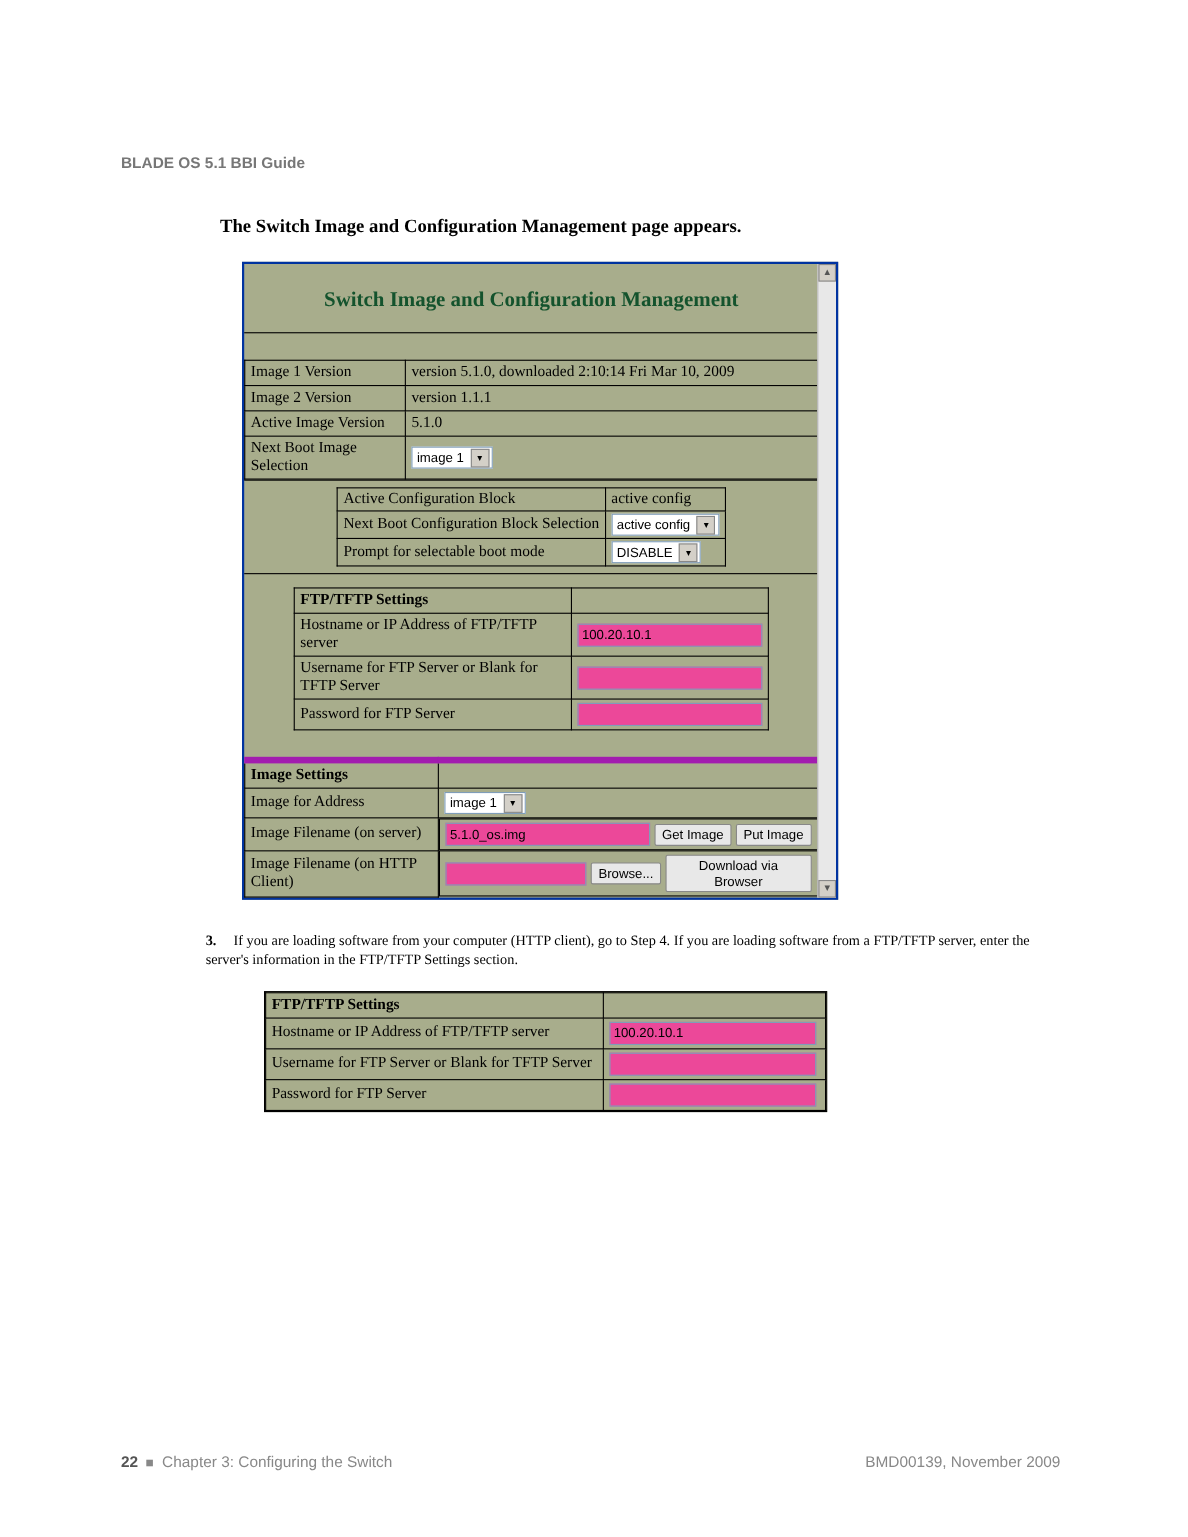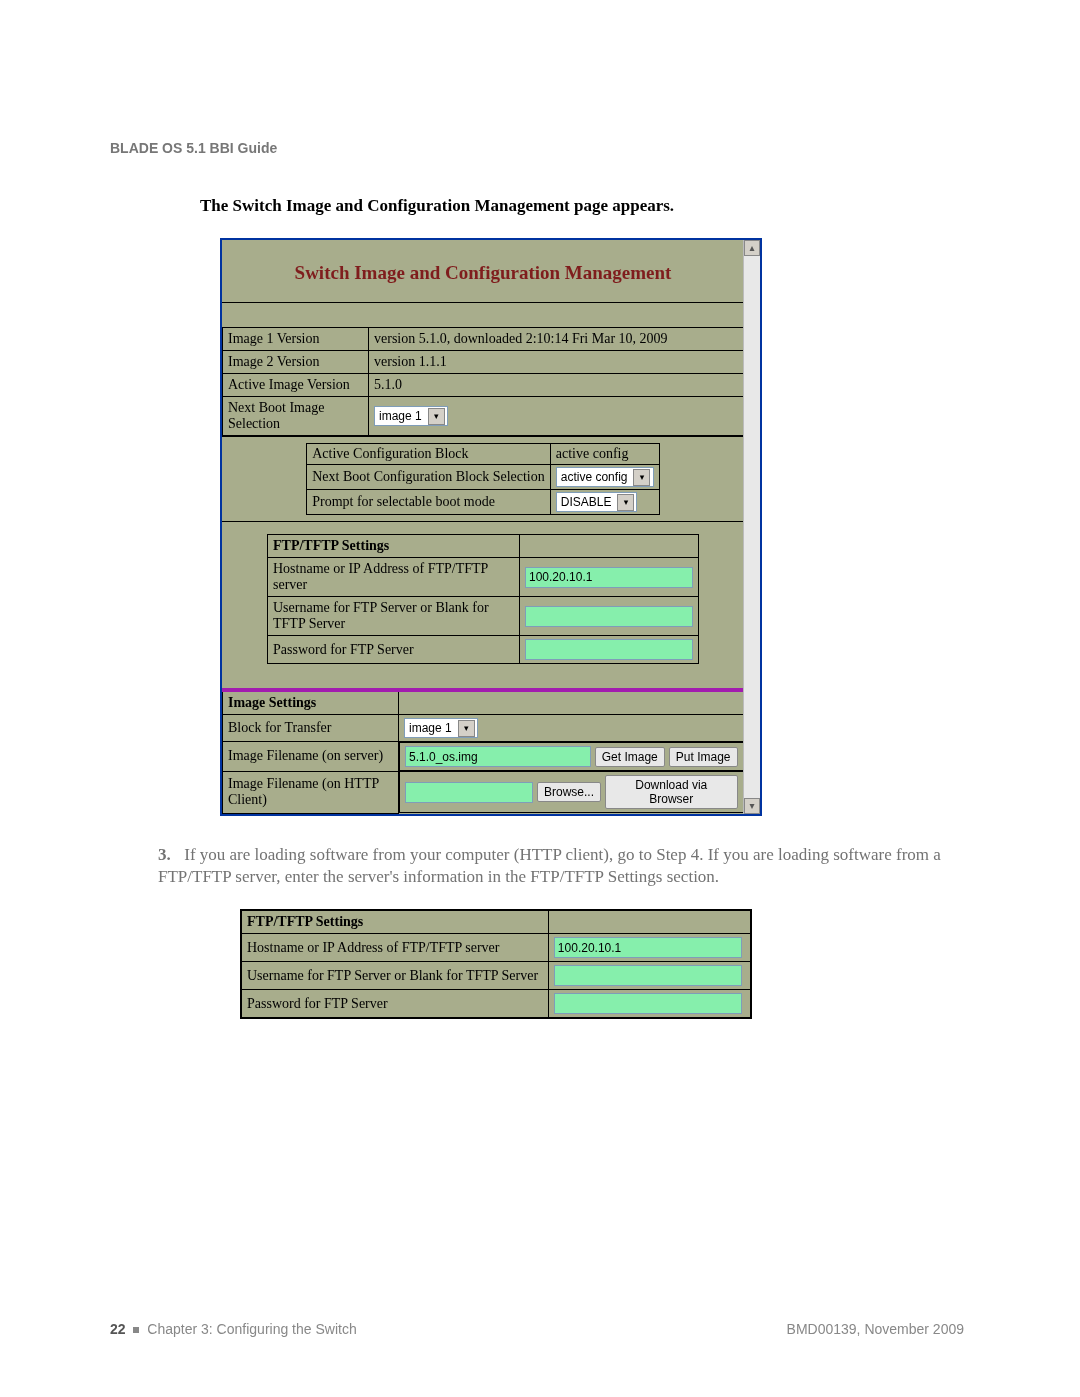--- a/index.html
+++ b/index.html
@@ -36,21 +36,21 @@
     border: 2px solid #0033a0;
     background: #a8ad8c;
     position: relative;
   }
   .panel-title {
     text-align: center;
     padding: 22px 0 18px 0;
     font-family: "Times New Roman", Times, serif;
     font-size: 19px;
     font-weight: bold;
-    color: #7f1d1d;
+    color: #14532d;
     border-bottom: 1px solid #000;
   }
   
   .scrollbar-v {
     position: absolute;
     top: 0;
     right: 0;
     width: 16px;
     height: 100%;
     background: #e8e8e8;
@@ -125,21 +125,21 @@
     height: 15px;
     background: #d4d0c8;
     border: 1px solid #888;
     display: inline-flex;
     align-items: center;
     justify-content: center;
     font-size: 9px;
     color: #000;
   }
   input.txt {
-    background: #86efac;
+    background: #ec4899;
     border: 1px solid #7f9db9;
     height: 17px;
     font-size: 12px;
     font-family: Arial, sans-serif;
     padding: 1px 3px;
     box-sizing: content-box;
   }
   button.win {
     font-family: Arial, sans-serif;
     font-size: 12px;
@@ -163,25 +163,25 @@
     border: 1px solid #000;
     padding: 3px 5px;
     background: #a8ad8c;
   }
   .ftp-header {
     font-weight: bold;
   }
   
   .step-block {
     margin-top: 28px;
-    margin-left: 48px;
+    margin-left: 77px;
     margin-right: 10px;
     font-family: "Times New Roman", Times, serif;
-    font-size: 17px;
-    color: #737373;
+    font-size: 13px;
+    color: #000000;
     line-height: 1.35;
   }
   .step-num {
     font-weight: bold;
     display: inline-block;
     width: 22px;
   }
   
   .panel2 {
     width: 510px;
@@ -300,28 +300,28 @@
             <td><input type="text" class="txt" style="width: 160px;" value=""></td>
           </tr>
           <tr>
             <td>Password for FTP Server</td>
             <td><input type="password" class="txt" style="width: 160px;" value=""></td>
           </tr>
         </tbody>
           </table>
       </div>
 
-      <table class="cfg" style="border-top:4px solid #a21caf;">
+      <table class="cfg" style="border-top:6px solid #a21caf;">
         <tbody>
             <tr>
           <td class="header" style="width:165px;">Image Settings</td>
           <td></td>
         </tr>
         <tr>
-          <td>Block for Transfer</td>
+          <td>Image for Address</td>
           <td>
             <span class="sel">
               <span>image 1</span>
               <span class="caret">▾</span>
             </span>
           </td>
         </tr>
         <tr>
           <td>Image Filename (on server)</td>
           <td style="display:flex; align-items:center; gap:4px; border:1px solid #000;">

